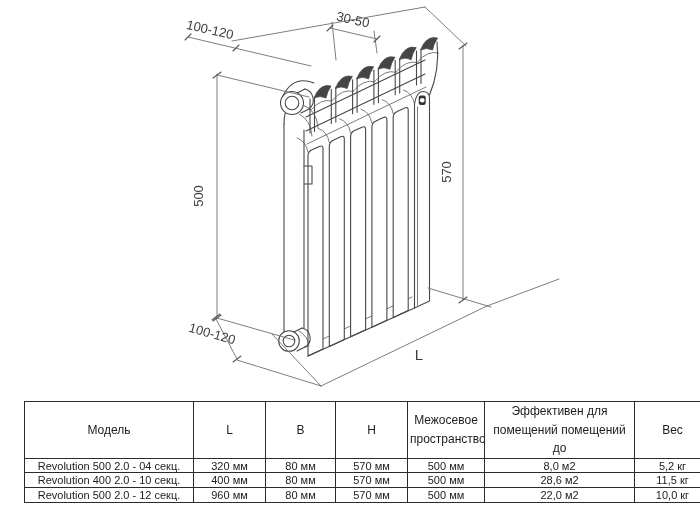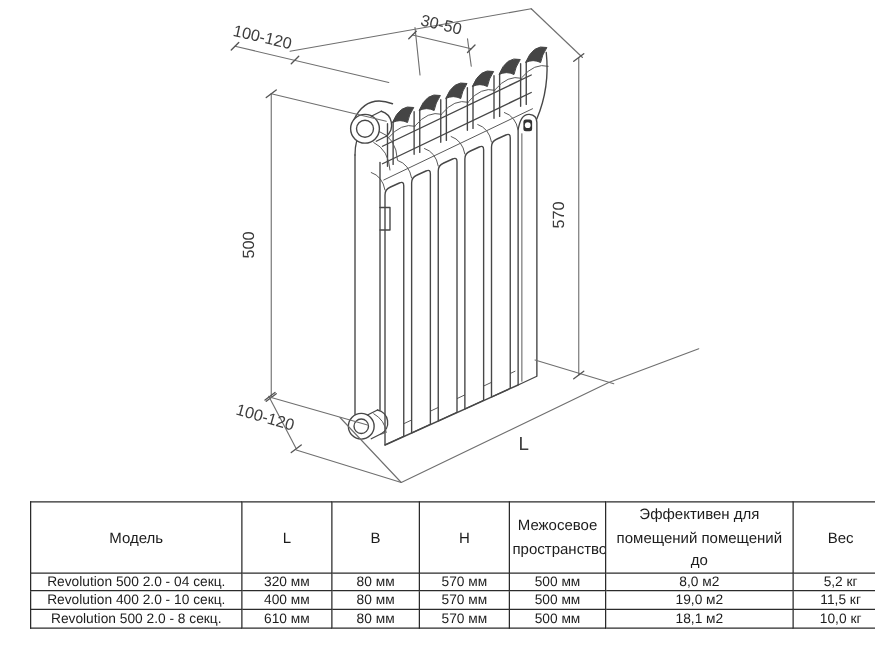--- a/index.html
+++ b/index.html
@@ -190,26 +190,26 @@
       <td>500 мм</td>
       <td>8,0 м2</td>
       <td>5,2 кг</td>
     </tr>
     <tr>
       <td>Revolution 400 2.0 - 10 секц.</td>
       <td>400 мм</td>
       <td>80 мм</td>
       <td>570 мм</td>
       <td>500 мм</td>
-      <td>19,0 м2</td>
+      <td>28,6 м2</td>
       <td>11,5 кг</td>
     </tr>
     <tr>
-      <td>Revolution 500 2.0 - 8 секц.</td>
-      <td>610 мм</td>
+      <td>Revolution 500 2.0 - 12 секц.</td>
+      <td>960 мм</td>
       <td>80 мм</td>
       <td>570 мм</td>
       <td>500 мм</td>
-      <td>18,1 м2</td>
+      <td>22,0 м2</td>
       <td>10,0 кг</td>
     </tr>
   </tbody>
 </table>
 
 </body></html>

